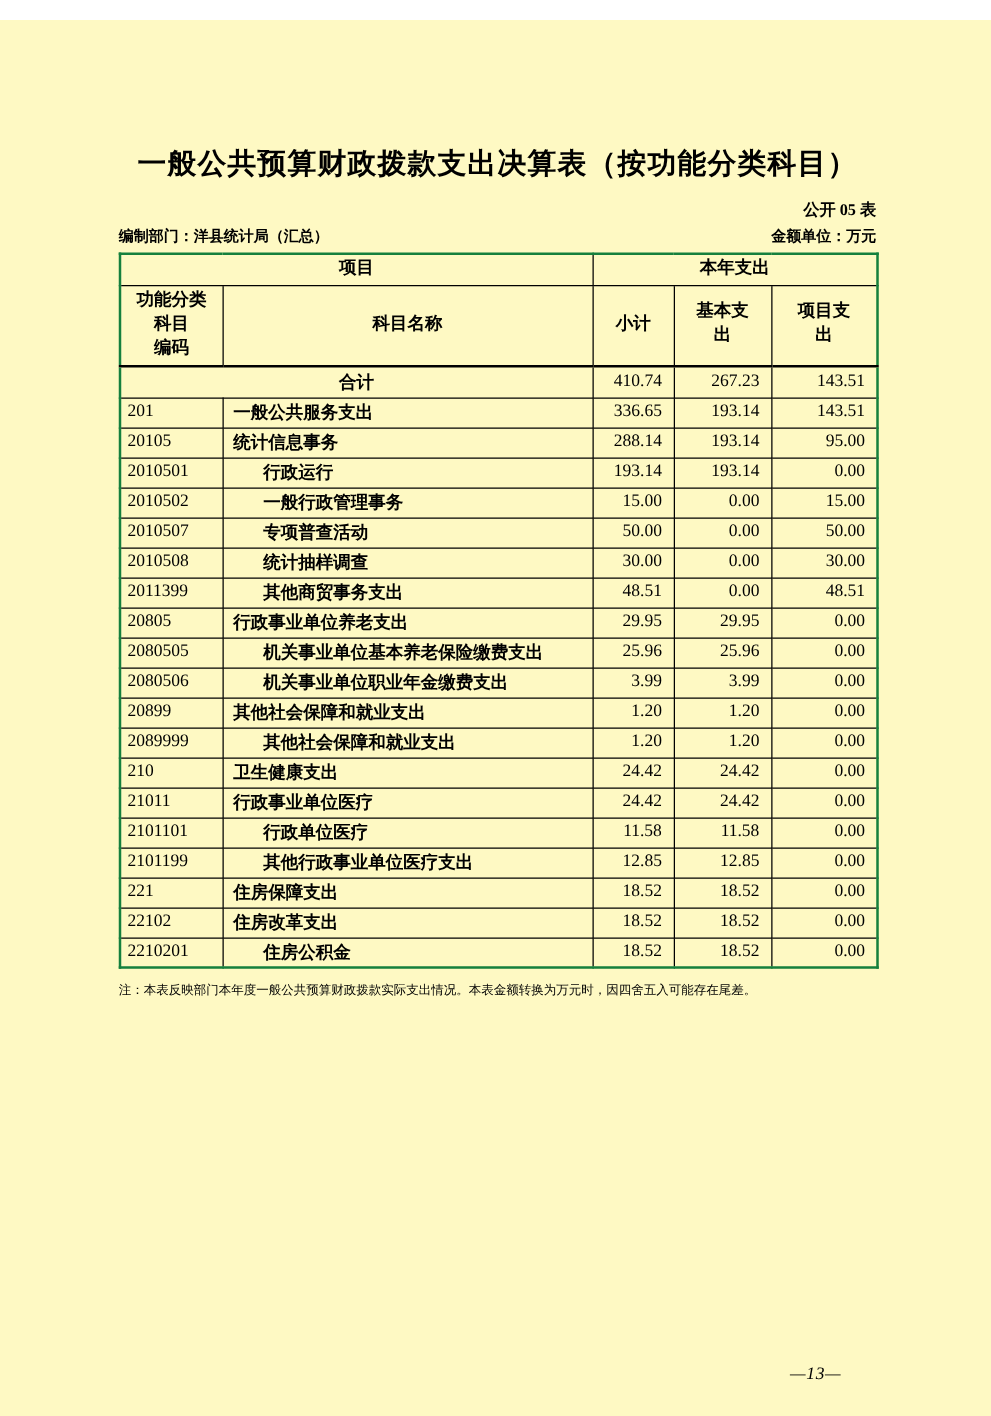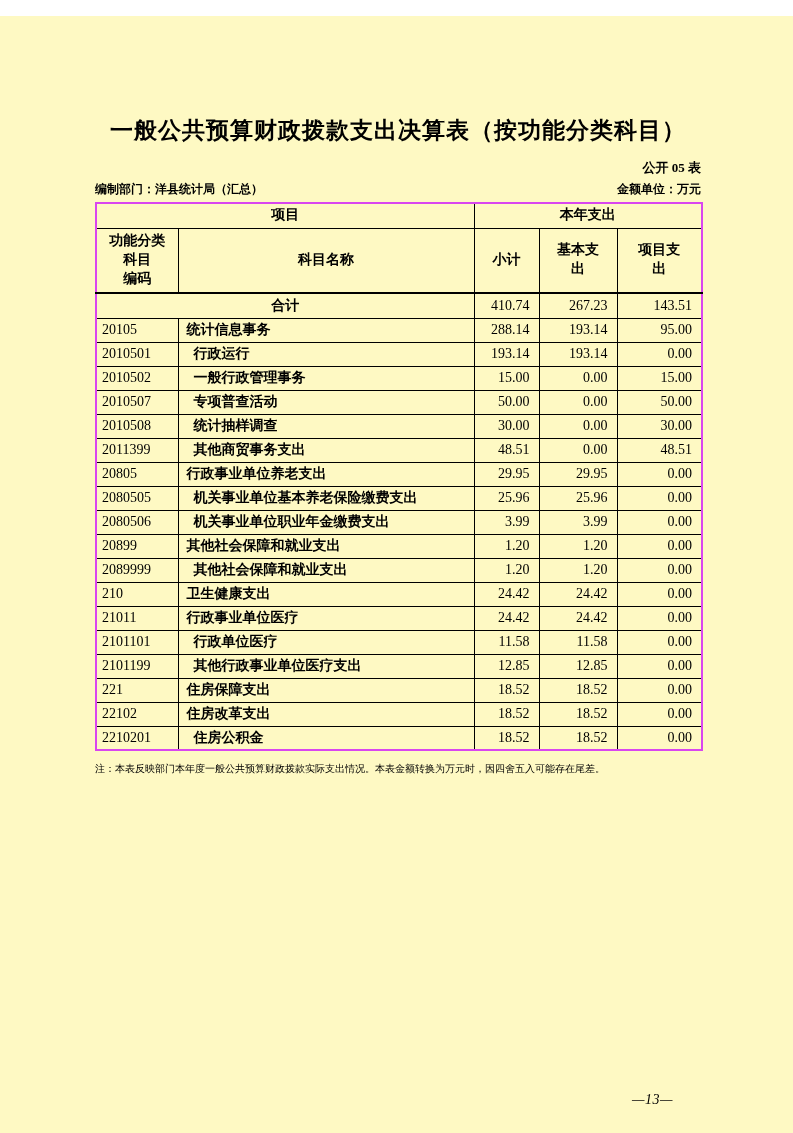--- a/index.html
+++ b/index.html
@@ -51,21 +51,21 @@
     font-size: 12px;
     font-weight: bold;
     line-height: 16px;
     margin-bottom: 5px;
   }
 
   table.fin-table {
     width: 606px;
     border-collapse: collapse;
     table-layout: fixed;
-    border: 2px solid #d946ef;
+    border: 2px solid #15803d;
   }
 
   .fin-table th,
   .fin-table td {
     border: 1px solid #000;
     font-size: 14px;
     vertical-align: middle;
     overflow: hidden;
   }
 
@@ -104,21 +104,21 @@
   td.code {
     text-align: left;
     padding-left: 5px;
   }
 
   td.name {
     text-align: left;
     padding-left: 8px;
     font-weight: bold;
   }
-  td.name.indent-1 { padding-left: 15px; }
+  td.name.indent-1 { padding-left: 32px; }
 
   td.num {
     text-align: right;
     padding-right: 9px;
   }
 
   .note {
     margin-top: 6px;
     font-size: 10px;
     font-weight: normal;
@@ -173,20 +173,27 @@
           <th><span class="narrow">项目支出</span></th>
         </tr>
       </thead>
       <tbody>
         <tr class="total-row">
           <td colspan="2" class="total-label">合计</td>
           <td class="num">410.74</td>
           <td class="num">267.23</td>
           <td class="num">143.51</td>
         </tr>
+      <tr class="data-row">
+    <td class="code">201</td>
+    <td class="name">一般公共服务支出</td>
+    <td class="num">336.65</td>
+    <td class="num">193.14</td>
+    <td class="num">143.51</td>
+  </tr>
           <tr class="data-row">
     <td class="code">20105</td>
     <td class="name">统计信息事务</td>
     <td class="num">288.14</td>
     <td class="num">193.14</td>
     <td class="num">95.00</td>
   </tr>
           <tr class="data-row">
     <td class="code">2010501</td>
     <td class="name indent-1">行政运行</td>

